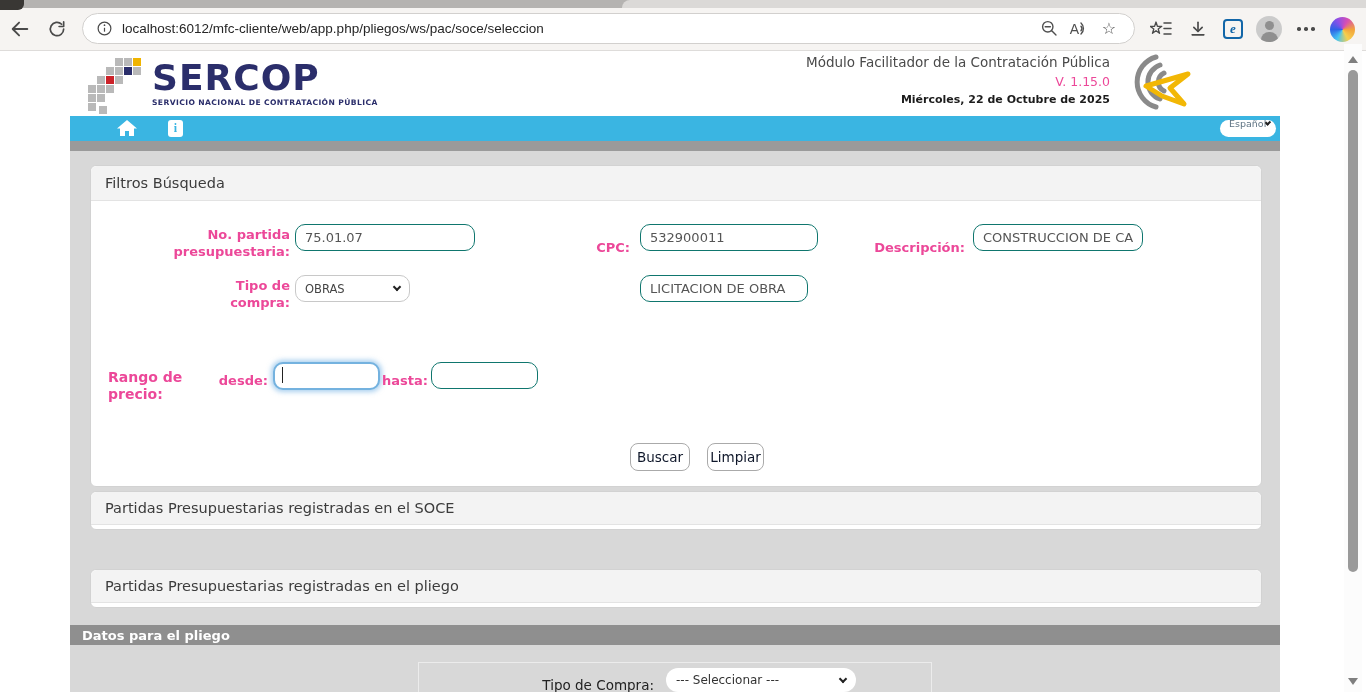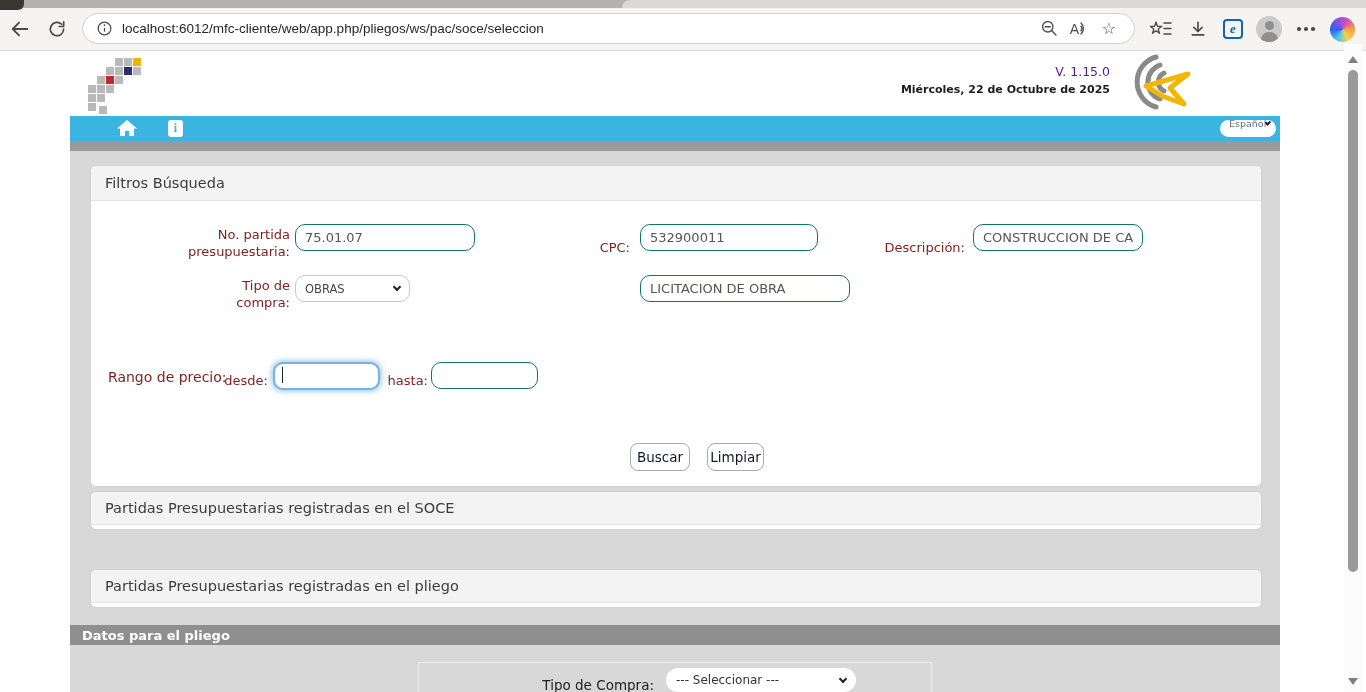--- a/index.html
+++ b/index.html
@@ -31,41 +31,41 @@
   .site-header { position:absolute; left:70px; top:0; width:1210px; height:64px; background:#fff; }
   .sercop-logo { position:absolute; left:18px; top:2px; width:240px; height:60px; }
   .mosaic { position:absolute; left:0; top:4px; width:56px; height:56px; }
   .mq { position:absolute; width:8px; height:8px; background:#b9b9b9; }
   .mq.y { background:#f0b400; } .mq.n { background:#2b2e6b; } .mq.r { background:#cc2229; }
   .wordmark-box { position:absolute; left:64px; top:6px; }
   .wordmark { color:#2b2e6b; font-weight:bold; font-size:36px; line-height:1; letter-spacing:1px; }
   .wordmark-sub { color:#2b2e6b; font-size:7.6px; font-weight:bold; letter-spacing:.4px; margin-top:2px; white-space:nowrap; }
   .module-info { position:absolute; right:170px; top:2px; text-align:right; }
   .mi-title { font-size:13.5px; color:#4a4a4a; }
-  .mi-version { font-size:12.5px; color:#4c1d95; margin-top:10px; }
+  .mi-version { font-size:12.5px; color:#ec4899; margin-top:4px; }
   .mi-date { font-size:11px; font-weight:bold; color:#1c1c1c; margin-top:4px; }
   .arcs-logo { position:absolute; right:84px; top:0px; }
 
   .navbar { position:absolute; left:70px; top:64px; width:1210px; height:25px; background:#3ab5e2; }
   .nav-home { position:absolute; left:46px; top:4px; width:22px; height:18px; border:none; background:none; }
   .nav-info { position:absolute; left:98px; top:4px; width:15px; height:17px; background:#fff; border:none; border-radius:3px; display:flex; align-items:center; justify-content:center; font-weight:bold; font-size:12px; color:#3ab5e2; font-family:"Liberation Serif",serif; }
   .lang-pill { position:absolute; right:4px; top:4px; width:56px; height:17px; background:#fff; border-radius:9px; display:flex; align-items:center; justify-content:space-between; padding:0 6px 10px 9px; font-size:9.5px; color:#5e7383; }
   .lang-pill .chev { width:5px; height:5px; margin-top:-2px; }
 
   .graystrip { position:absolute; left:70px; top:89px; width:1210px; height:10px; background:#9a9a9a; }
   .contentbg { position:absolute; left:70px; top:99px; width:1210px; height:541px; background:#d8d8d8; }
 
   .panel { position:absolute; background:#fff; border:1px solid #d2d2d2; border-radius:6px; }
   .panel-h { height:35px; background:#f3f3f3; border-bottom:1px solid #e3e3e3; border-radius:6px 6px 0 0; display:flex; align-items:center; padding-left:14px; font-size:14.5px; color:#3c3c3c; }
   .panel-filtros { left:90px; top:113px; width:1172px; height:322px; }
   .panel-soce   { left:90px; top:439px; width:1172px; height:39px; }
   .panel-pliego { left:90px; top:517px; width:1172px; height:39px; }
   .panel-soce .panel-h, .panel-pliego .panel-h { height:33px; }
 
-  .lbl { position:absolute; text-align:right; font-size:13px; color:#7f1d1d; line-height:17px; }
+  .lbl { position:absolute; text-align:right; font-size:13px; color:#ec4899; line-height:17px;font-weight:bold; }
   .inp { position:absolute; height:27px; border:1px solid #0f766e; border-radius:10px; padding:0 9px; font-size:13px; color:#555; font-family:"DejaVu Sans",sans-serif; background:#fff; outline:none; }
   .fsel { position:absolute; height:27px; background:#fff; border:1px solid #c8c8c8; border-radius:10px; display:flex; align-items:center; justify-content:space-between; padding:0 9px; font-size:11.5px; color:#444; cursor:default; }
   .chev { display:inline-block; width:6px; height:6px; border-right:2px solid #222; border-bottom:2px solid #222; transform:rotate(45deg); margin-top:-3px; }
   .focuswrap { position:absolute; }
   .focuswrap .inp { position:static; width:100%; height:100%; border:2px solid #74b2df; border-radius:10px; box-shadow:0 0 5px 2px rgba(100,170,225,.55); }
   .caret { position:absolute; left:9px; top:5px; width:1px; height:16px; background:#222; }
   .btn { position:absolute; height:28px; background:#fff; border:1px solid #aaa; border-radius:8px; font-size:13.5px; color:#0f172a; font-family:"DejaVu Sans",sans-serif; }
 
   .datos-bar { position:absolute; left:70px; top:573px; width:1210px; height:20px; background:#8f8f8f; color:#fff; font-weight:bold; font-size:13px; display:flex; align-items:center; padding-left:12px; }
   .datos-box { position:absolute; left:418px; top:610px; width:514px; height:42px; border:1px solid #ececec; }
@@ -179,22 +179,27 @@
           <div class="mq r" style="left:18px;top:18px;"></div>
           <div class="mq" style="left:27px;top:18px;"></div>
         <div class="mq" style="left:0;top:27px;"></div>
           <div class="mq" style="left:9px;top:27px;"></div>
           <div class="mq" style="left:18px;top:27px;"></div>
         <div class="mq" style="left:0;top:36px;"></div>
           <div class="mq" style="left:9px;top:36px;"></div>
         <div class="mq" style="left:0;top:45px;"></div>
           <div class="mq" style="left:11px;top:48px;"></div>
       </div>
+      <div class="wordmark-box">
+        <div class="wordmark">SERCOP</div>
+        <div class="wordmark-sub">SERVICIO NACIONAL DE CONTRATACIÓN PÚBLICA</div>
+      </div>
     </div>
     <div class="module-info">
+      <div class="mi-title">Módulo Facilitador de la Contratación Pública</div>
       <div class="mi-version">V. 1.15.0</div>
       <div class="mi-date">Miércoles, 22 de Octubre de 2025</div>
     </div>
     <div class="arcs-logo">
       <svg width="84" height="60" viewBox="0 0 84 60">
         <path d="M44 5 A 26 26 0 0 0 44 55" stroke="#8a8a8a" stroke-width="5" fill="none" stroke-linecap="round"></path>
         <path d="M48 13 A 18 18 0 0 0 48 47" stroke="#8a8a8a" stroke-width="5" fill="none" stroke-linecap="round"></path>
         <path d="M52 21 A 10 10 0 0 0 52 39" stroke="#8a8a8a" stroke-width="5" fill="none" stroke-linecap="round"></path>
         <path d="M34 34 L76 22 L58 36 L72 52 L50 44 Z" stroke="#f2b705" stroke-width="5" fill="none" stroke-linejoin="round"></path>
       </svg>
@@ -227,21 +232,21 @@
   <div class="lbl" style="left:530px;top:187px;width:100px;">CPC:</div>
   <input class="inp" style="left: 640px; top: 172px; width: 178px;" value="532900011">
   <div class="lbl" style="left:845px;top:187px;width:120px;">Descripción:</div>
   <input class="inp" style="left: 973px; top: 172px; width: 170px;" value="CONSTRUCCION DE CANCHA">
 
   <div class="lbl" style="left:200px;top:225px;width:90px;">Tipo de compra:</div>
   <div class="fsel" style="left:295px;top:223px;width:115px;">
     <span>OBRAS</span>
     <span class="chev"></span>
   </div>
-  <input class="inp" style="left: 640px; top: 223px; width: 210px;" value="LICITACION DE OBRA">
+  <input class="inp" style="left: 640px; top: 223px; width: 168px;" value="LICITACION DE OBRA">
 
   <div class="lbl" style="left:108px;top:317px;width:120px;text-align:left;font-size:14px;">Rango de precio:</div>
   <div class="lbl" style="left:190px;top:320px;width:78px;">desde:</div>
   <div class="focuswrap" style="left:273px;top:310px;width:107px;height:28px;">
     <input class="inp" value="" style="">
     <div class="caret"></div>
   </div>
   <div class="lbl" style="left:350px;top:320px;width:78px;">hasta:</div>
   <input class="inp" style="left: 431px; top: 310px; width: 107px;" value="">
 

